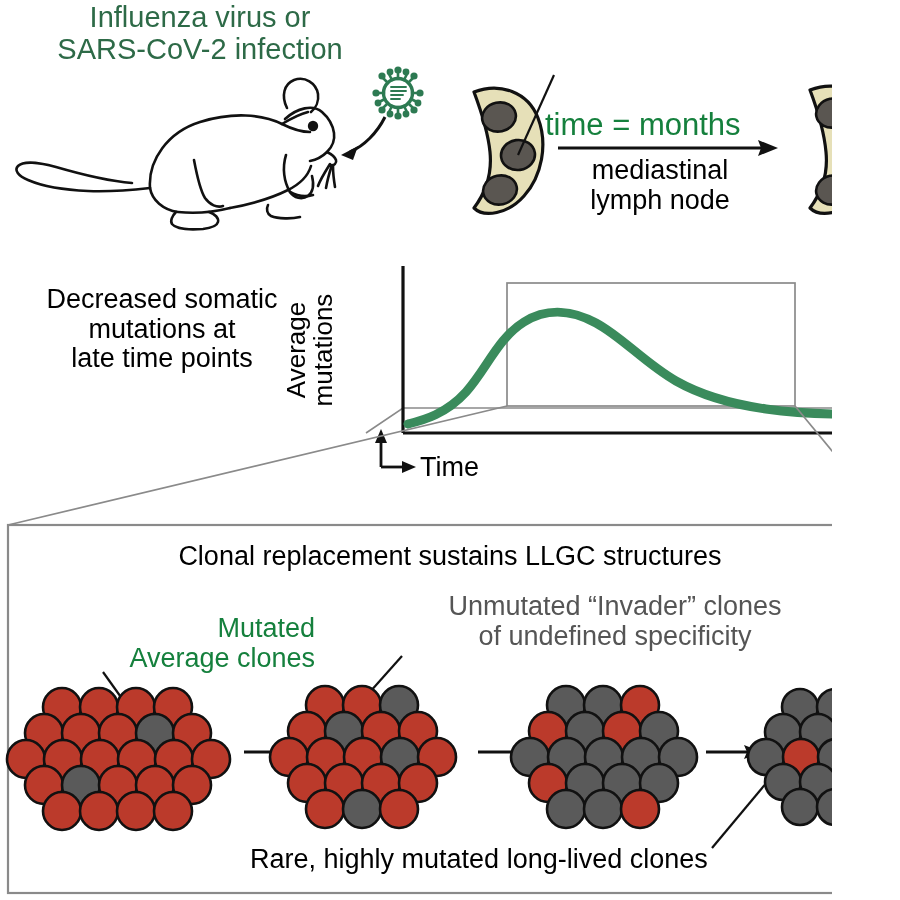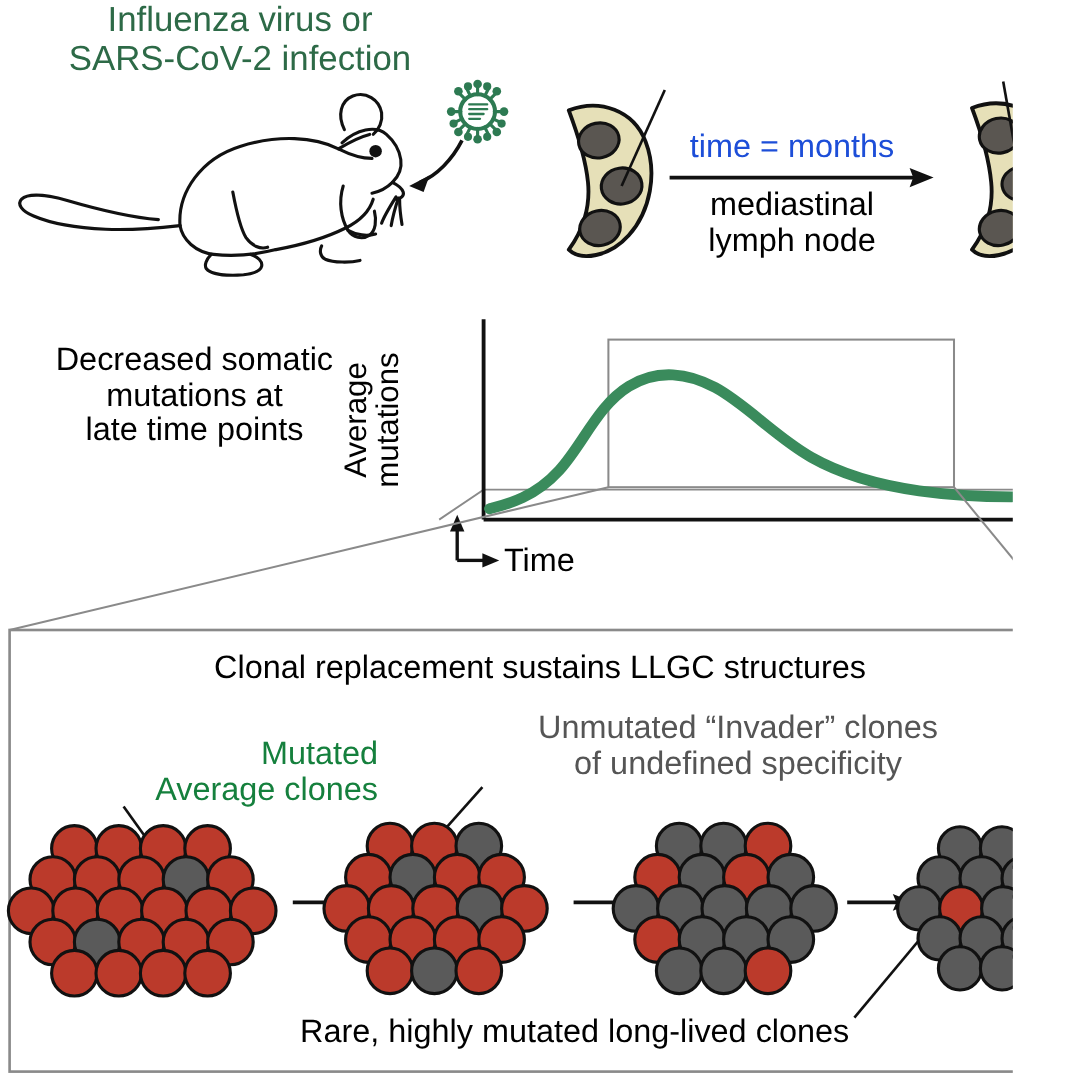--- a/index.html
+++ b/index.html
@@ -7,21 +7,20 @@
     padding: 0;
     background: #ffffff;
   }
   #abstract-root {
     position: relative;
     width: 832px;
     height: 900px;
     background: #ffffff;
     font-family: "Liberation Sans", sans-serif;
     overflow: hidden;
-    padding-left: 12px;
   }
   .svg-layer {
     position: absolute;
     top: 0;
     left: 0;
     width: 900px;
     height: 900px;
   }
   .txt {
     position: absolute;
@@ -45,23 +44,22 @@
     top: 2px;
     width: 380px;
     font-size: 29px;
     color: #000000;
     text-align: center;
   }
   #time-months {
     left: 545px;
     top: 108px;
     width: 230px;
-    font-size: 27px;
-    color: #1d4ed8;
-    text-align: center;
+    font-size: 31px;
+    color: #15803d;
   }
   #mediastinal {
     left: 538px;
     top: 156px;
     width: 244px;
     font-size: 27px;
     color: #000000;
     text-align: center;
   }
   

